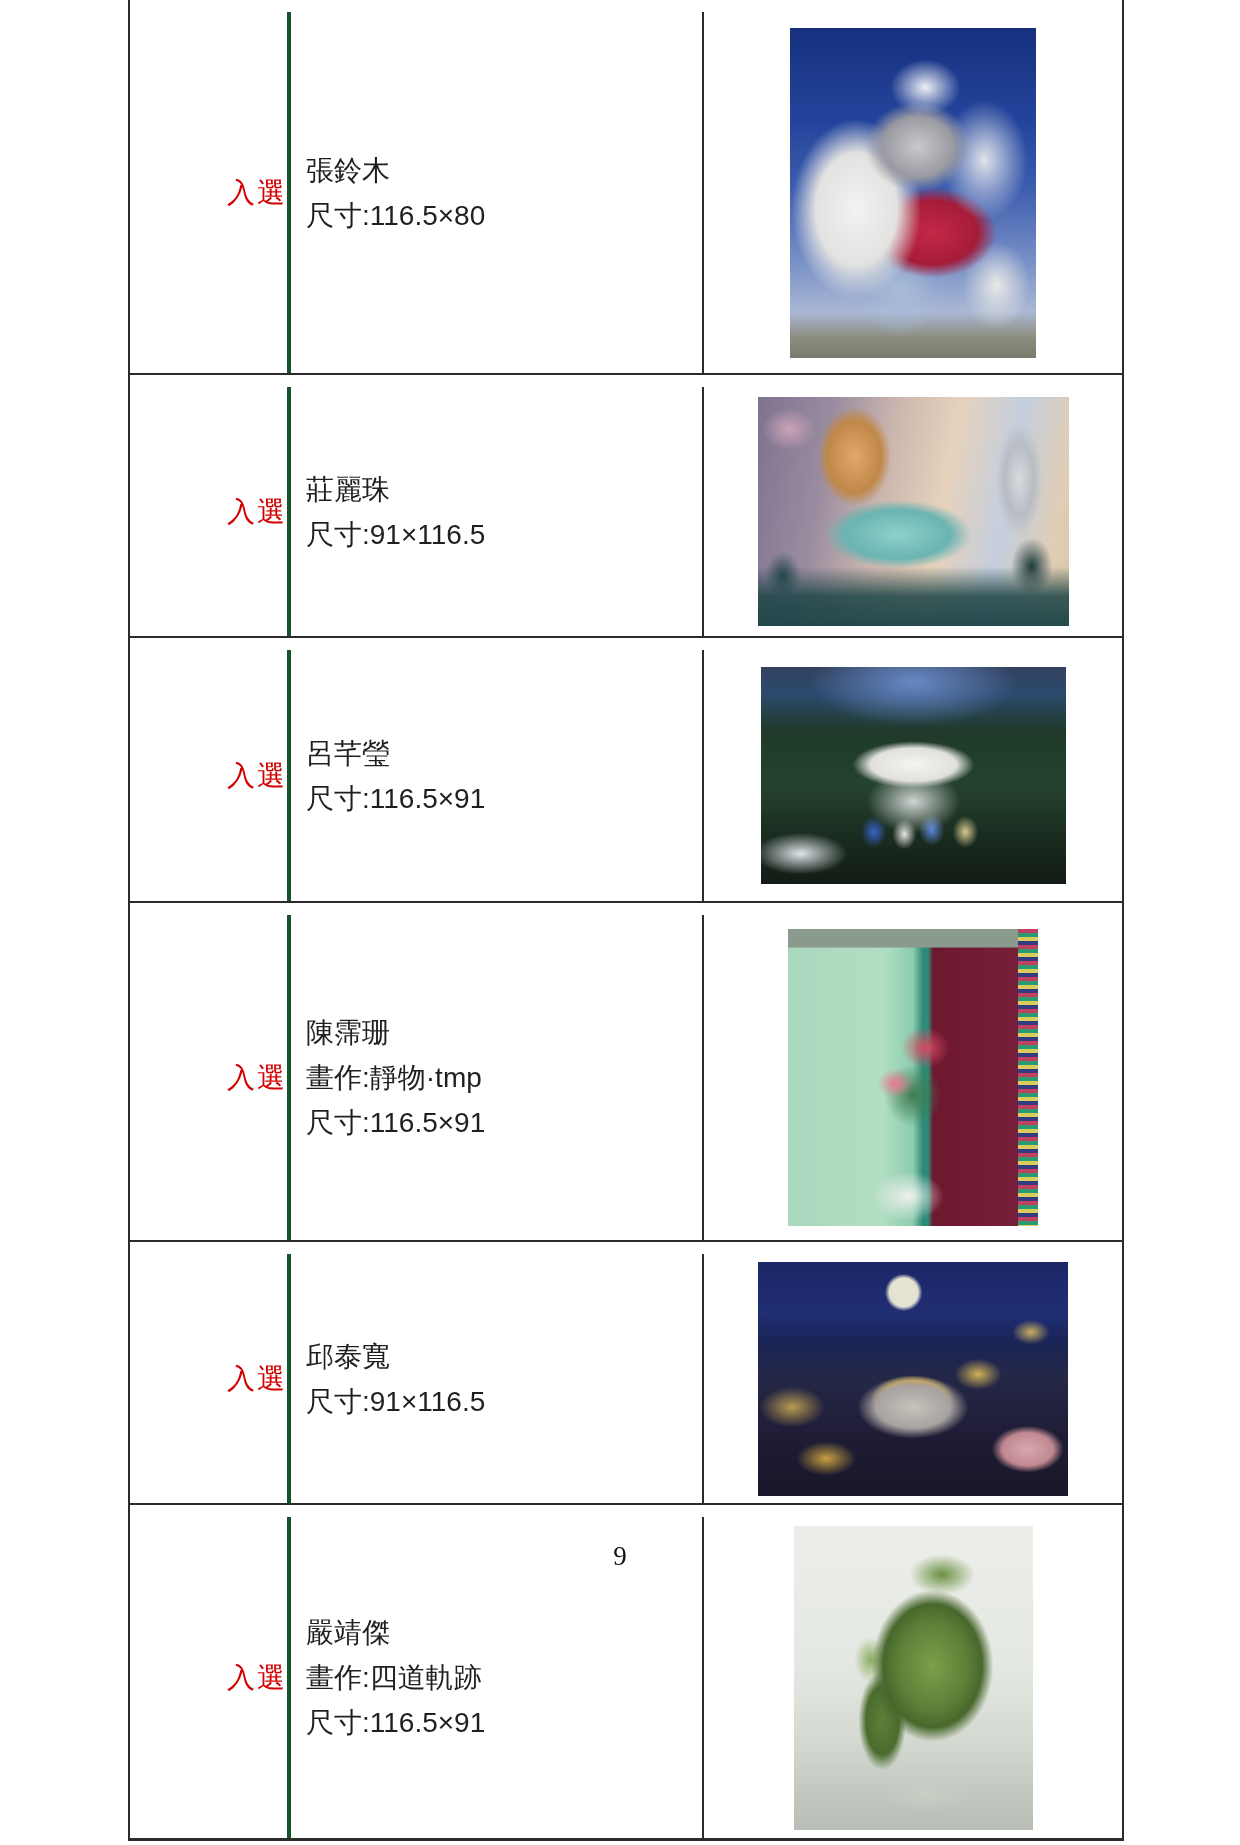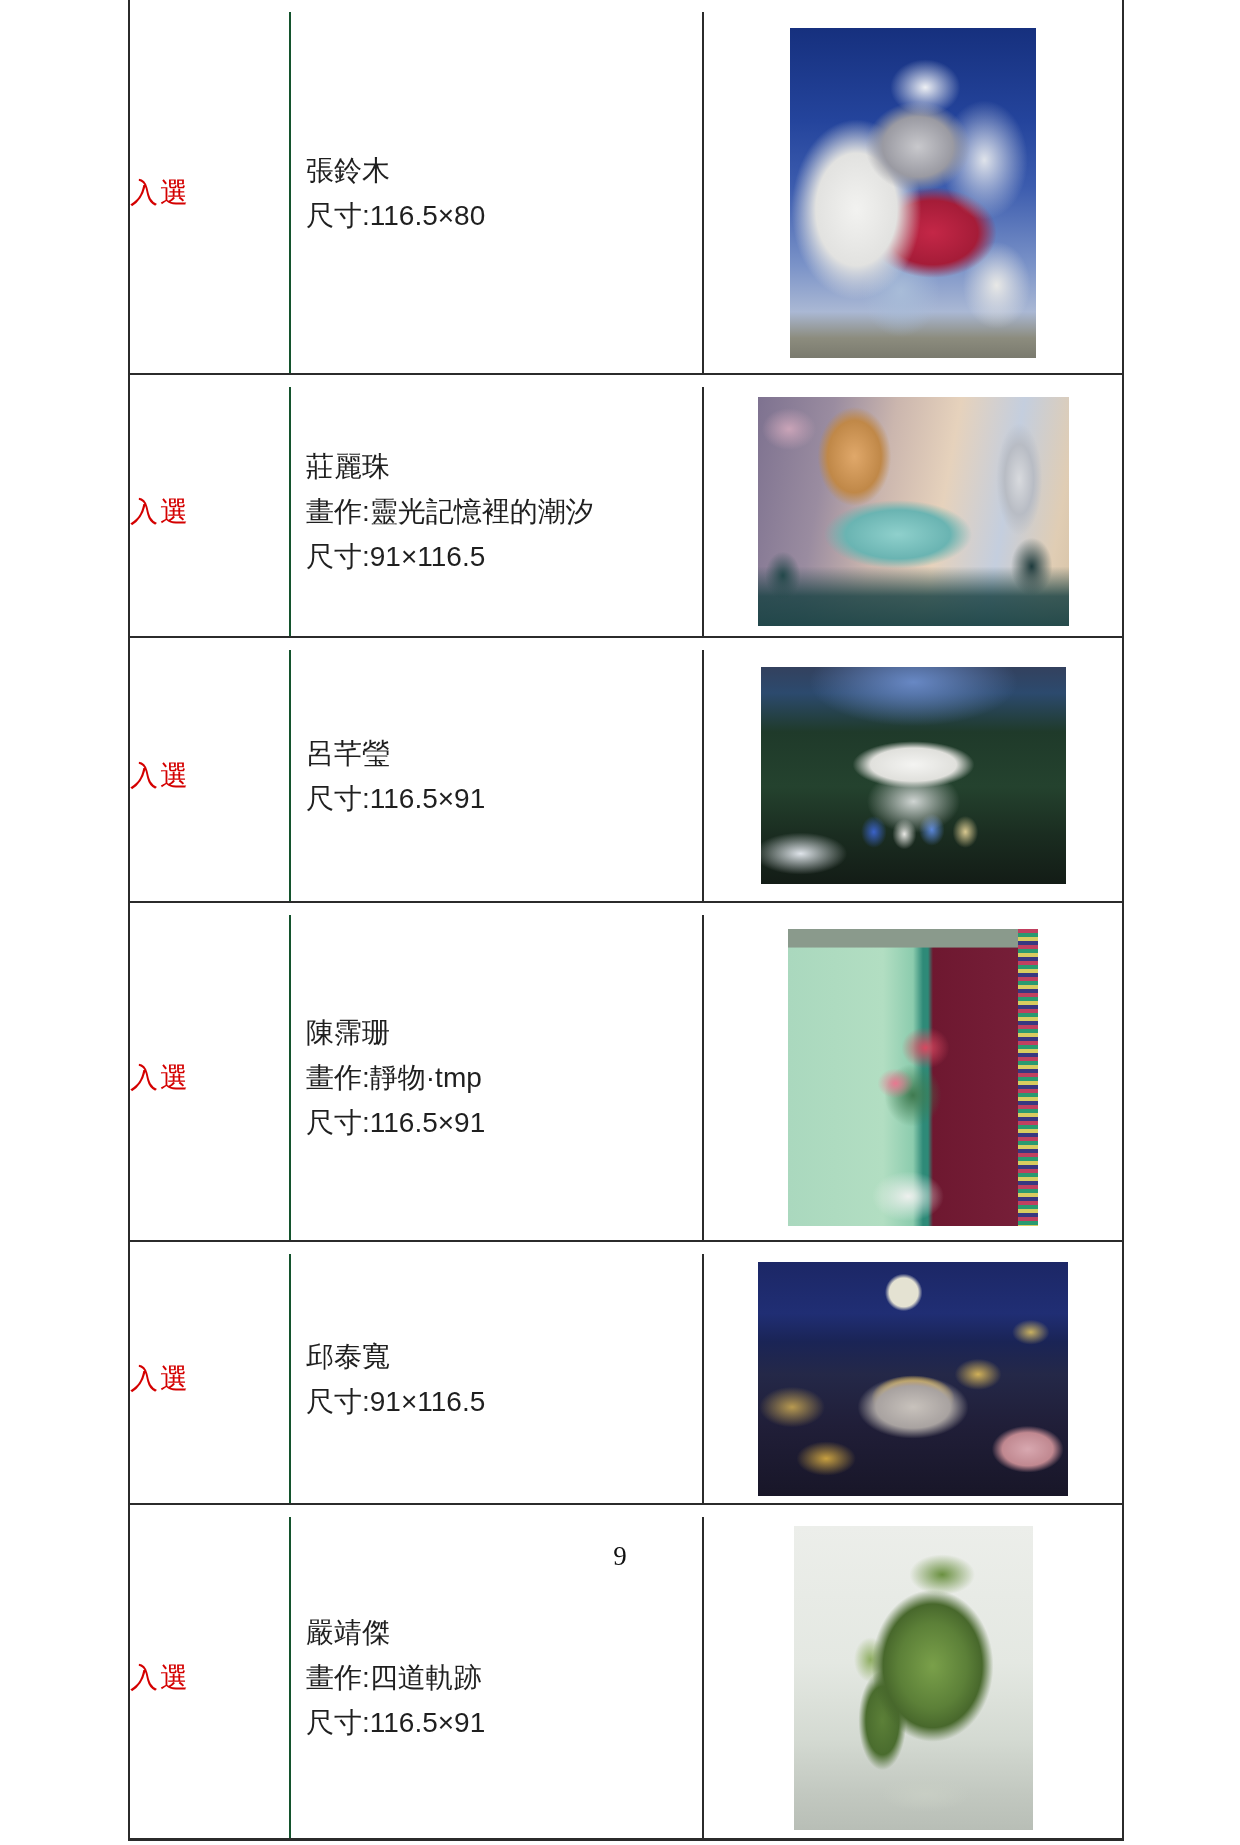--- a/index.html
+++ b/index.html
@@ -17,21 +17,21 @@
     border-left:2px solid #2b2b2b;
     border-right:2px solid #2b2b2b;
     border-bottom:3px solid #2b2b2b;
     box-sizing:border-box;
     display:flex;flex-direction:column;
   }
   .trow{display:flex;border-bottom:2px solid #2b2b2b;box-sizing:border-box;}
   .r1{height:375px}.r2{height:263px}.r3{height:265px}
   .r4{height:339px}.r5{height:263px}.r6{height:333px;border-bottom:none}
   .cell{box-sizing:border-box;display:flex;flex-direction:column;justify-content:center;margin-top:12px;}
-  .c-status{width:161px;border-right:2px solid #14532d;align-items:flex-start;}
+  .c-status{width:161px;border-right:4px solid #14532d;align-items:flex-end;}
   .c-info{width:413px;border-right:2px solid #2b2b2b;padding-left:15px;align-items:flex-start;}
   .c-img{flex:1;align-items:center;}
   .status{color:#d40000;font-size:28px;letter-spacing:2px;}
   .tline{font-size:28px;line-height:45px;white-space:nowrap;}
   .page-number{
     position:absolute;left:0;right:0;top:1541px;
     text-align:center;
     font-family:"Liberation Serif","DejaVu Serif",serif;
     font-size:27px;color:#111;
   }
@@ -117,21 +117,20 @@
         <div class="art art1"></div>
       </div>
     </div>
 
     <div class="trow r2">
       <div class="cell c-status">
         <span class="status">入選</span>
       </div>
       <div class="cell c-info">
         <div class="tline">莊麗珠</div>
-        <div class="tline">畫作:靈光記憶裡的潮汐</div>
         <div class="tline">尺寸:91×116.5</div>
       </div>
       <div class="cell c-img">
         <div class="art art2"></div>
       </div>
     </div>
 
     <div class="trow r3">
       <div class="cell c-status">
         <span class="status">入選</span>

